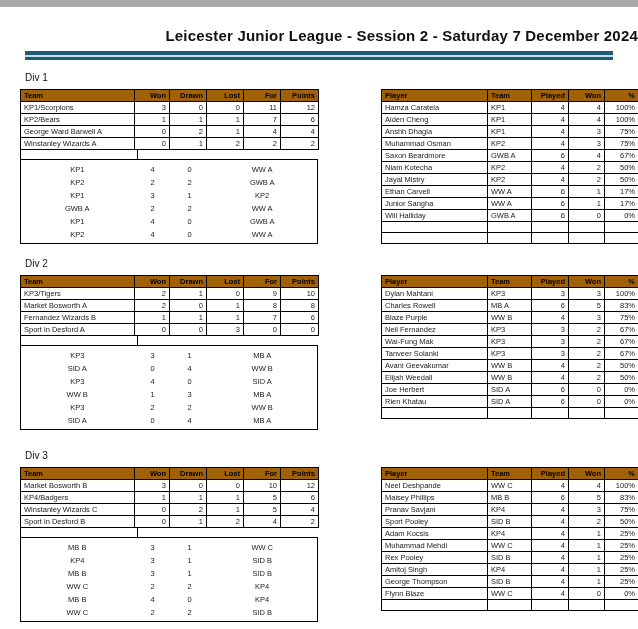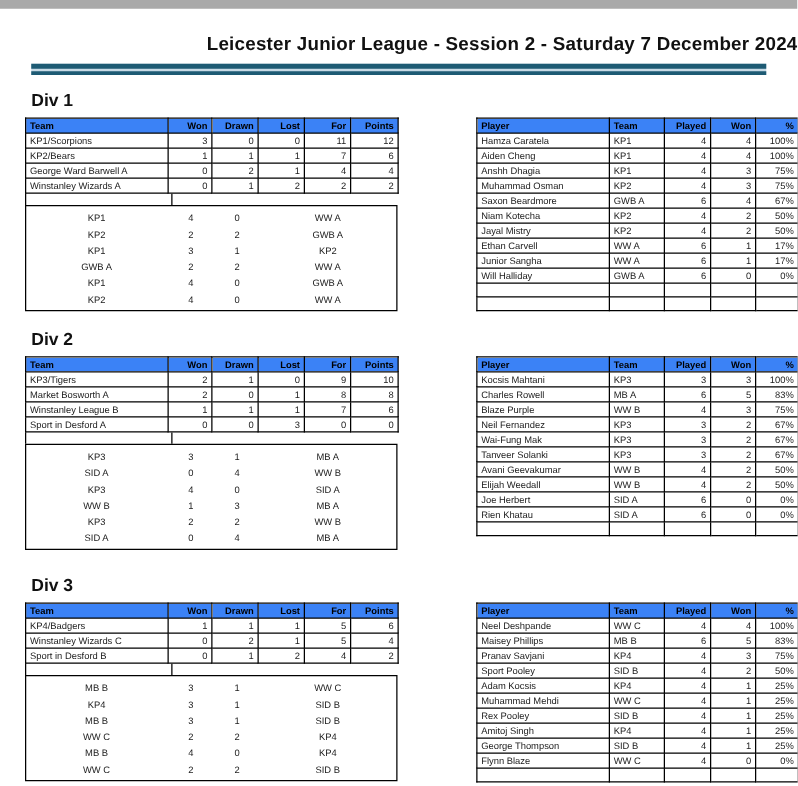--- a/index.html
+++ b/index.html
@@ -23,38 +23,38 @@
   .divider {
     margin: 7px 25px 0 25px;
     height: 9px;
     border-top: 4px solid #1e5b74;
     border-bottom: 3px solid #1e5b74;
     background: #c8dbe6;
   }
   .division { margin: 14px 0 0 20px; }
   .division.first { margin-top: 5px; }
   .division.last { margin-top: 20px; }
-  .div-label { font-size: 14px; font-weight: bold; margin: 12px 0 6px 5px; color: #111; }
+  .div-label { font-size: 10px; font-weight: normal; margin: 12px 0 6px 5px; color: #111; }
   .cols { display: flex; align-items: flex-start; }
   .left-col { width: 298px; }
   .right-col { width: 257px; margin-left: 29px; padding-left: 34px; }
 
   table { border-collapse: collapse; width: 100%; table-layout: fixed; }
   th, td {
     border: 1px solid #000;
     font-size: 7.5px;
     padding: 0 3px;
     height: 11px;
     line-height: 11px;
     overflow: hidden;
     white-space: nowrap;
     text-align: right;
   }
   thead th {
-    background: #3b82f6;
+    background: #a16207;
     color: #000;
     font-weight: bold;
     height: 12px;
   }
   th.txt, td.txt { text-align: left; }
 
   .gap-cell {
     width: 118px; height: 9px;
     border-left: 1px solid #000;
     border-right: 1px solid #000;
@@ -321,21 +321,21 @@
               </tr>
               <tr>
                 <td class="txt">Market Bosworth A</td>
                 <td>2</td>
                 <td>0</td>
                 <td>1</td>
                 <td>8</td>
                 <td>8</td>
               </tr>
               <tr>
-                <td class="txt">Winstanley League B</td>
+                <td class="txt">Fernandez Wizards B</td>
                 <td>1</td>
                 <td>1</td>
                 <td>1</td>
                 <td>7</td>
                 <td>6</td>
               </tr>
               <tr>
                 <td class="txt">Sport in Desford A</td>
                 <td>0</td>
                 <td>0</td>
@@ -398,21 +398,21 @@
               <tr>
                 <th class="txt">Player</th>
                 <th class="txt">Team</th>
                 <th>Played</th>
                 <th>Won</th>
                 <th>%</th>
               </tr>
             </thead>
             <tbody>
               <tr>
-                <td class="txt">Kocsis Mahtani</td>
+                <td class="txt">Dylan Mahtani</td>
                 <td class="txt">KP3</td>
                 <td>3</td>
                 <td>3</td>
                 <td>100%</td>
               </tr>
               <tr>
                 <td class="txt">Charles Rowell</td>
                 <td class="txt">MB A</td>
                 <td>6</td>
                 <td>5</td>
@@ -504,20 +504,28 @@
                 <th class="txt">Team</th>
                 <th>Won</th>
                 <th>Drawn</th>
                 <th>Lost</th>
                 <th>For</th>
                 <th>Points</th>
               </tr>
             </thead>
             <tbody>
               <tr>
+                <td class="txt">Market Bosworth B</td>
+                <td>3</td>
+                <td>0</td>
+                <td>0</td>
+                <td>10</td>
+                <td>12</td>
+              </tr>
+              <tr>
                 <td class="txt">KP4/Badgers</td>
                 <td>1</td>
                 <td>1</td>
                 <td>1</td>
                 <td>5</td>
                 <td>6</td>
               </tr>
               <tr>
                 <td class="txt">Winstanley Wizards C</td>
                 <td>0</td>

